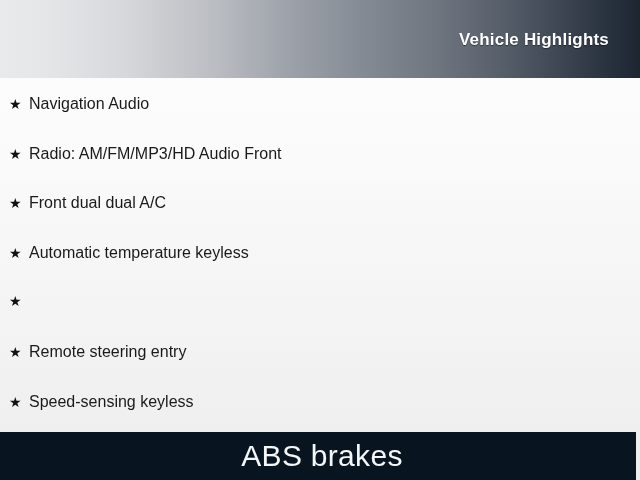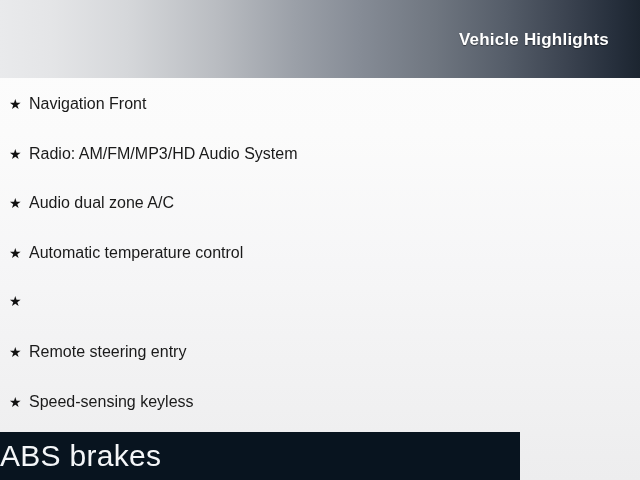--- a/index.html
+++ b/index.html
@@ -86,25 +86,27 @@
     font-size: 16px;
     line-height: 1;
     color: #1a1a1a;
   }
 
   
   .bottom-banner {
     position: absolute;
     left: 0;
     top: 432px;
-    width: 520px;
+    width: 628px;
     height: 48px;
     background: #08141f;
     display: flex;
     align-items: center;
+    justify-content: center;
+    padding-left: 8px;
   }
   .banner-text {
     font-size: 30px;
     font-weight: normal;
     color: #f4f6f8;
     letter-spacing: 0.3px;
     white-space: nowrap;
   }
 </style>
 </head>
@@ -112,33 +114,33 @@
 
 <div class="slide">
 
   <div class="header">
     <div class="header-title">Vehicle Highlights</div>
   </div>
 
   <ul class="feature-list">
     <li class="feature-item" style="top:18px;">
       <span class="bullet-star">★</span>
-      <span class="feature-label">Navigation Front</span>
+      <span class="feature-label">Navigation Audio</span>
     </li>
     <li class="feature-item" style="top:67.6px;">
       <span class="bullet-star">★</span>
-      <span class="feature-label">Radio: AM/FM/MP3/HD Audio System</span>
+      <span class="feature-label">Radio: AM/FM/MP3/HD Audio Front</span>
     </li>
     <li class="feature-item" style="top:117.2px;">
       <span class="bullet-star">★</span>
-      <span class="feature-label">Audio dual zone A/C</span>
+      <span class="feature-label">Front dual dual A/C</span>
     </li>
     <li class="feature-item" style="top:166.8px;">
       <span class="bullet-star">★</span>
-      <span class="feature-label">Automatic temperature control</span>
+      <span class="feature-label">Automatic temperature keyless</span>
     </li>
     <li class="feature-item" style="top:216.4px;">
       <span class="bullet-star">★</span>
     </li>
     <li class="feature-item" style="top:266px;">
       <span class="bullet-star">★</span>
       <span class="feature-label">Remote steering entry</span>
     </li>
     <li class="feature-item" style="top:315.6px;">
       <span class="bullet-star">★</span>

